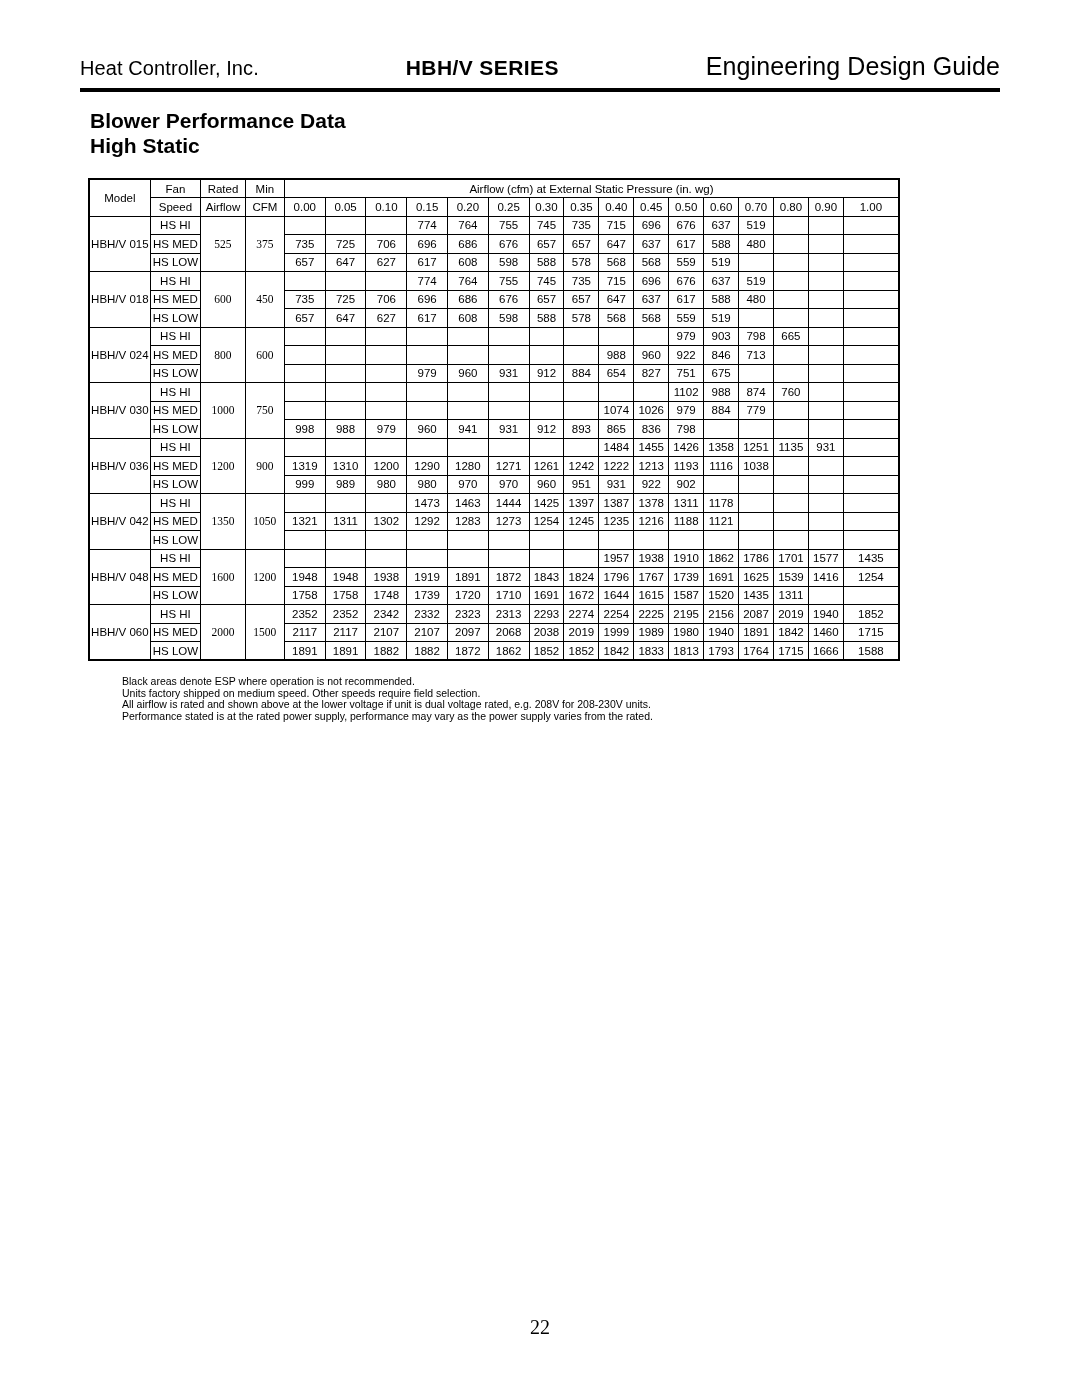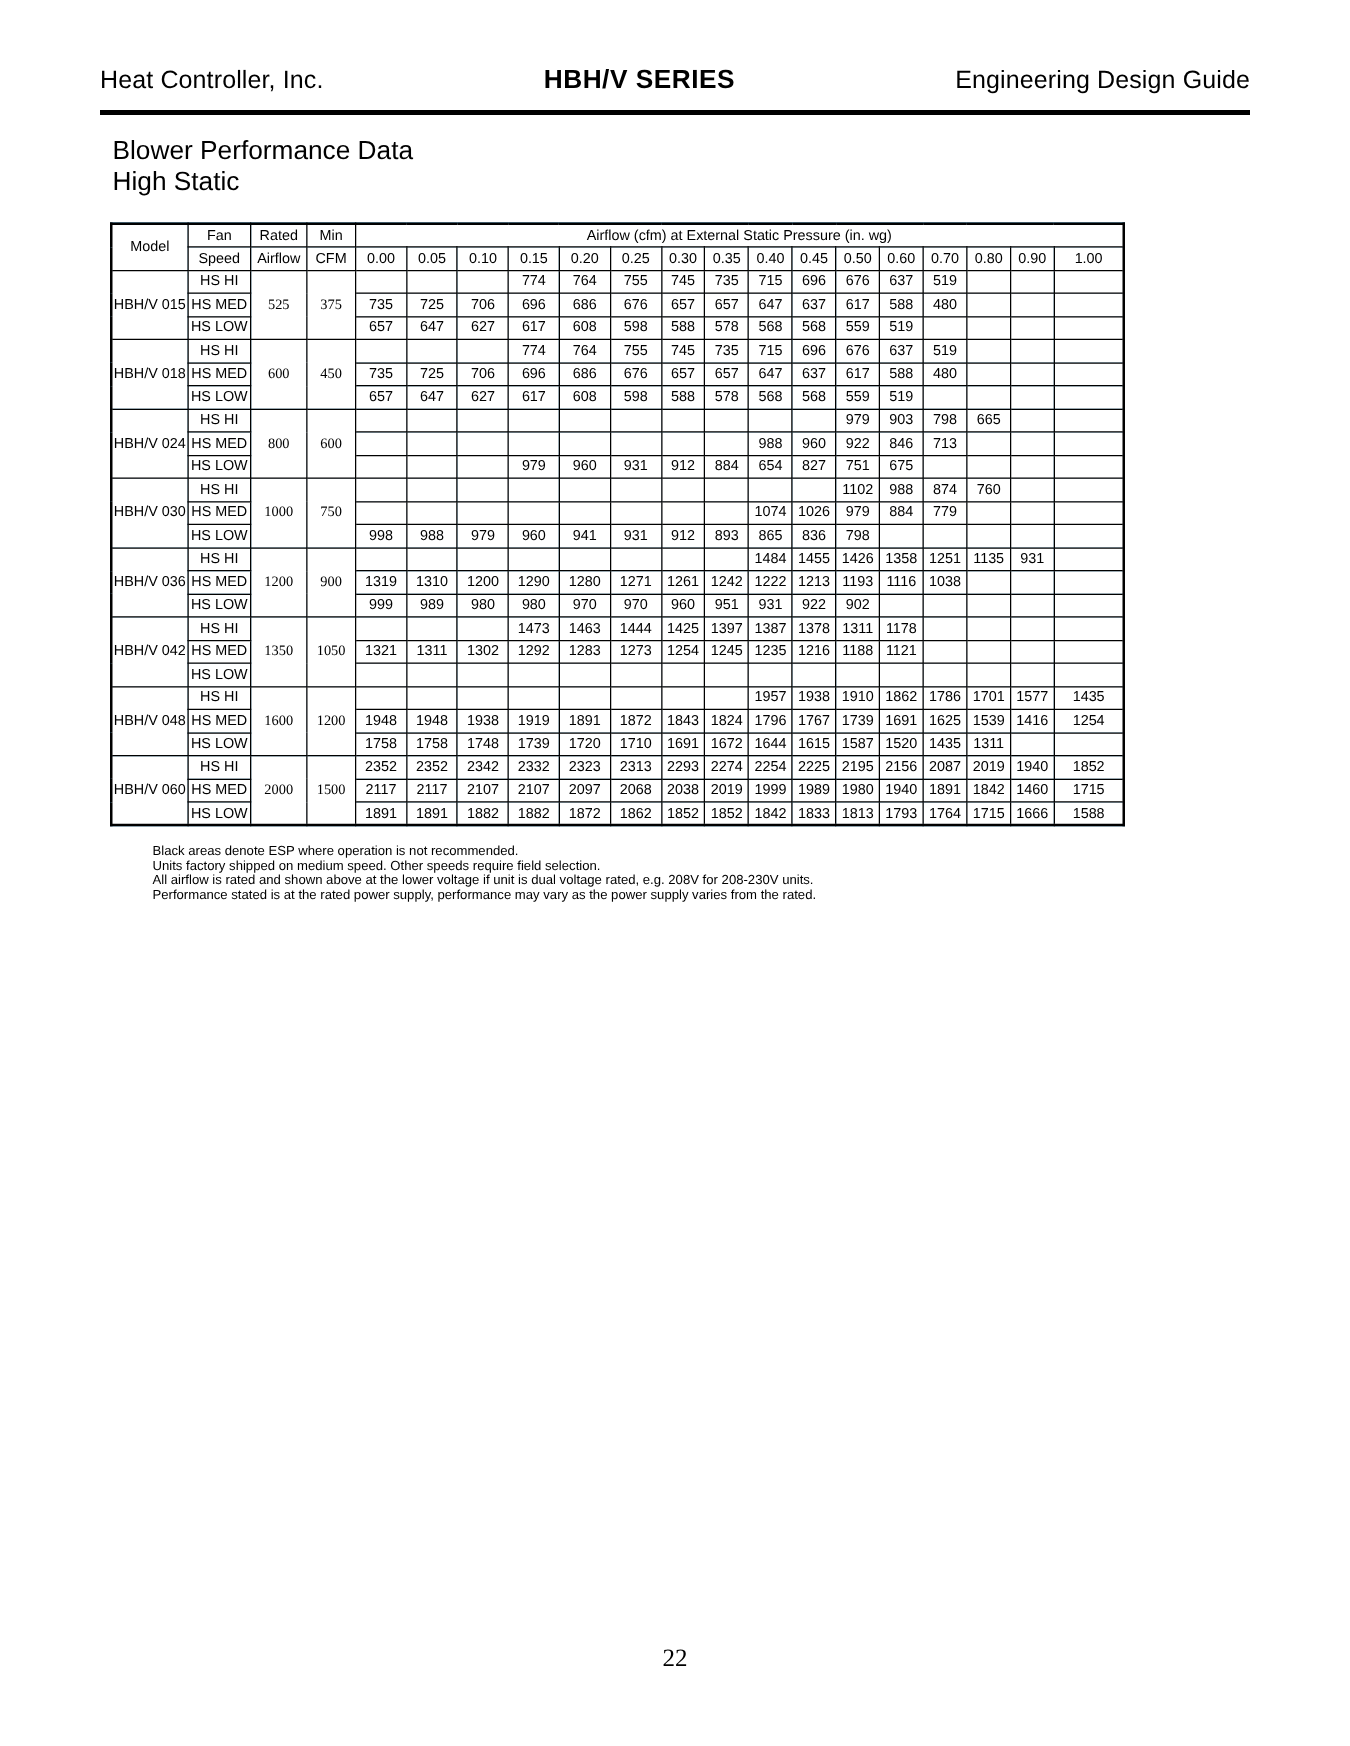--- a/index.html
+++ b/index.html
@@ -12,37 +12,37 @@
   }
   .page { position: relative; width: 900px; height: 1397px; }
 
   
   .pg-header {
     position: absolute; left: 80px; top: 52px; width: 920px;
     display: flex; align-items: baseline; justify-content: space-between;
   }
   .hdr-left   { font-size: 20px; letter-spacing: .1px; }
   .hdr-center { font-size: 21px; font-weight: bold; letter-spacing: .4px; }
-  .hdr-right  { font-size: 20px; letter-spacing: .1px; }
+  .hdr-right  { font-size: 25px; letter-spacing: .1px; }
   .hdr-rule {
     position: absolute; left: 80px; top: 88px; width: 920px; height: 4px;
     background: #000;
   }
 
   
   .titles { position: absolute; left: 90px; top: 108px; }
-  .title-main { font-size: 21px; font-weight: normal; line-height: 25px; }
+  .title-main { font-size: 21px; font-weight: bold; line-height: 25px; }
 
   
   .tbl-wrap { position: absolute; left: 88px; top: 178px; }
   table.perf {
     border-collapse: collapse;
     table-layout: fixed;
     border: 2px solid #000;
-    background: #0369a1;
+    background: #5eead4;
   }
   table.perf th, table.perf td {
     border: 1px solid #000;
     font-size: 11.5px;
     text-align: center;
     vertical-align: middle;
     padding: 0;
     height: 18.5px;
     background: #ffffff;
     white-space: nowrap;

